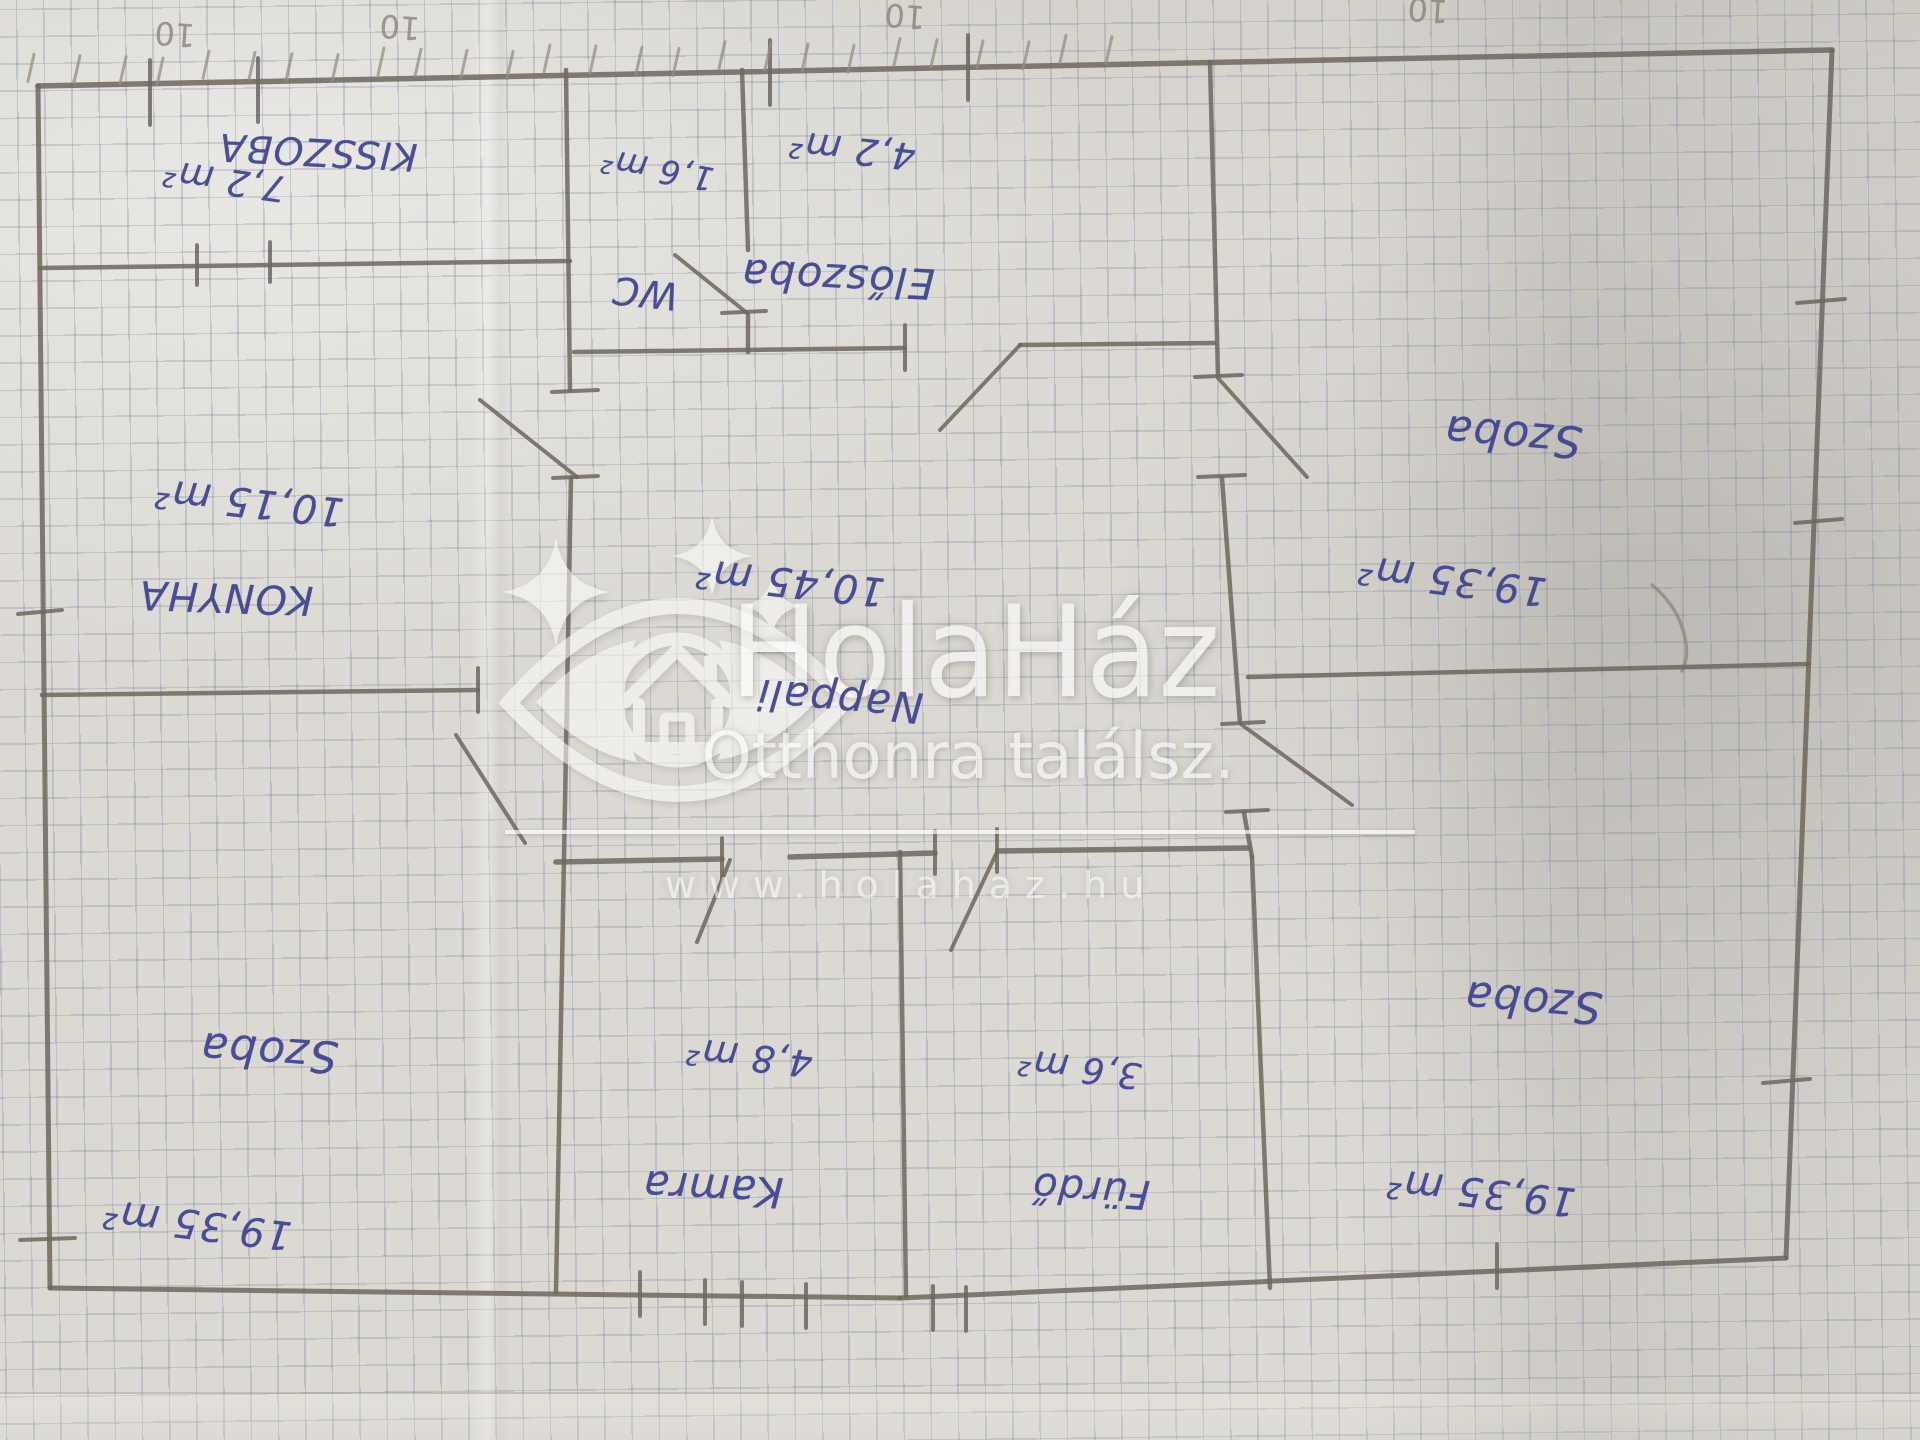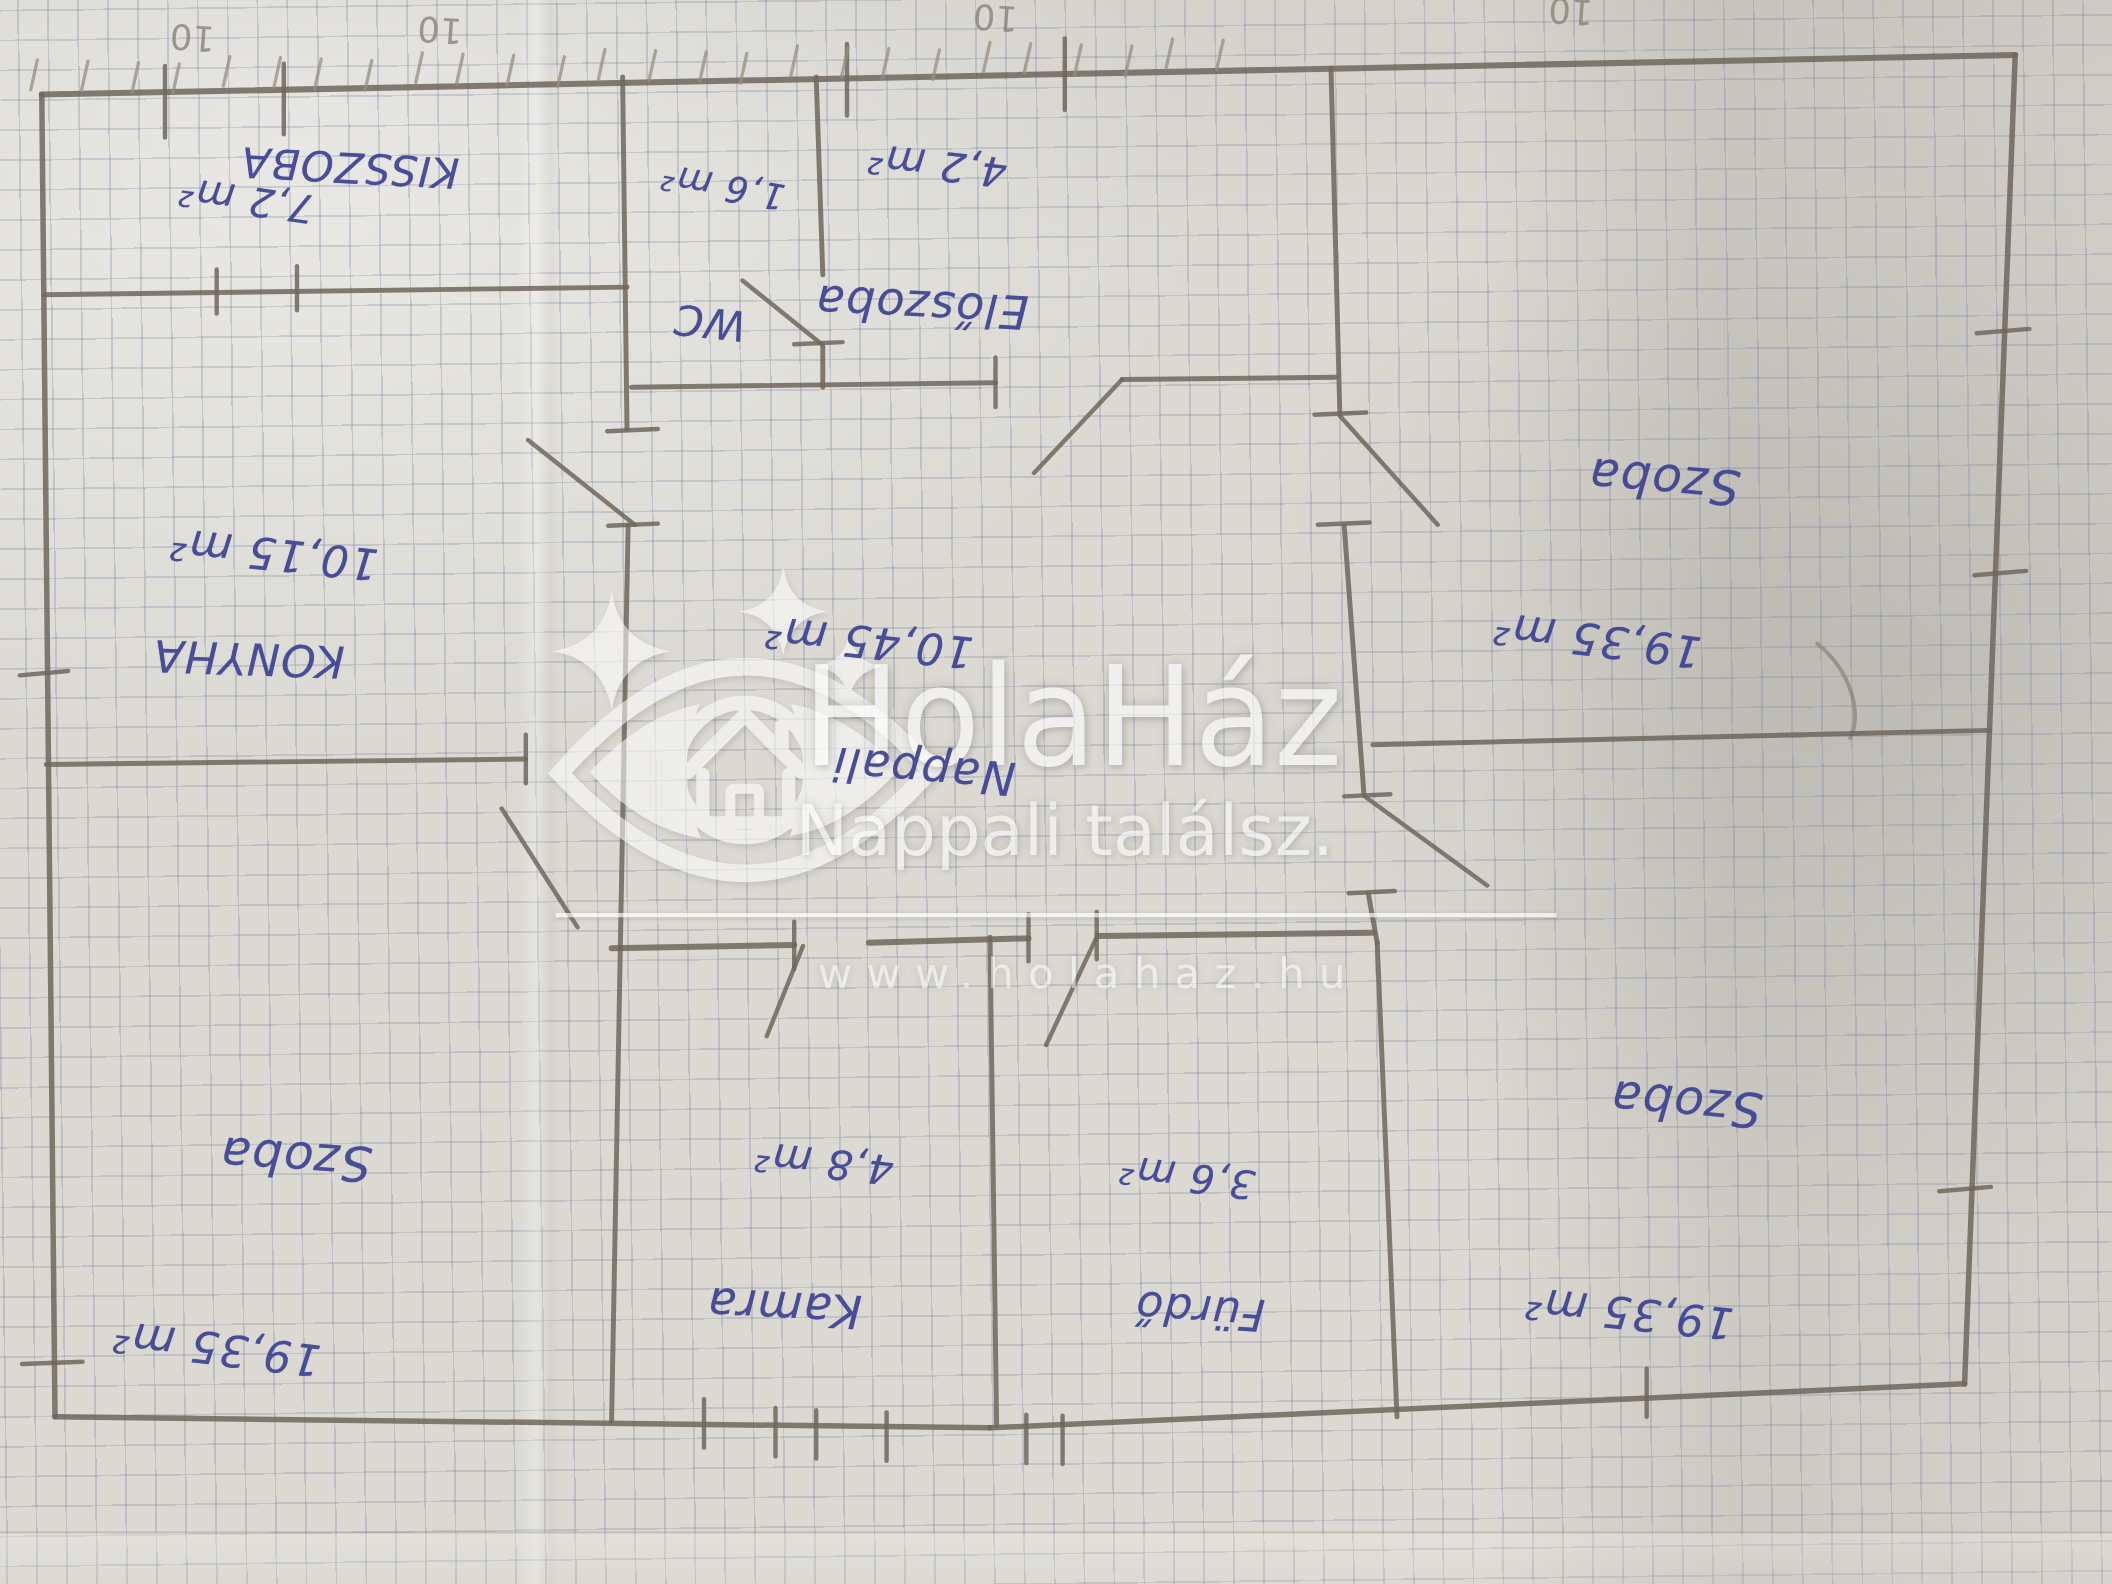--- a/index.html
+++ b/index.html
@@ -160,23 +160,23 @@
         <circle cx="677" cy="700" r="61" fill="none" stroke="#ffffff" stroke-width="13"></circle>
       </g>
       <g fill="none" stroke="#ffffff" stroke-linejoin="round" stroke-linecap="round">
         <rect x="704" y="656" width="13" height="30" fill="#ffffff" stroke="none"></rect>
         <path d="M 625 702 L 677 650 L 729 702" stroke-width="13"></path>
         <path d="M 639 704 L 639 748 L 717 748 L 717 704" stroke-width="12"></path>
         <rect x="664" y="717" width="26" height="31" rx="3" stroke-width="9"></rect>
       </g>
     </svg>
     <div class="wm-text wm-brand center" style="left:975px;top:652px;transform:translate(-50%,-50%) scaleX(.94);">HolaHáz</div>
-    <div class="wm-text wm-tagline center" style="left:968px;top:756px;">Nappali találsz.</div>
+    <div class="wm-text wm-tagline center" style="left:968px;top:756px;">Otthonra találsz.</div>
     <div class="wm-line" style="left:505px;top:830px;width:910px;height:4px;"></div>
-    <div class="wm-text wm-url center" style="left:990px;top:885px;">www.holahaz.hu</div>
+    <div class="wm-text wm-url center" style="left:911px;top:885px;">www.holahaz.hu</div>
   </div>
 
   <div id="labels">
       <div class="ink-label" style="left: 318px; top: 152px; font-size: 38px; transform: translate(-50%, -50%) rotate(183deg);">KISSZOBA</div>
       <div class="ink-label" style="left: 224px; top: 181px; font-size: 36px; transform: translate(-50%, -50%) rotate(188deg);">7,2 m²</div>
       <div class="ink-label" style="left: 645px; top: 293px; font-size: 38px; transform: translate(-50%, -50%) rotate(186deg);">WC</div>
       <div class="ink-label" style="left: 657px; top: 170px; font-size: 33px; transform: translate(-50%, -50%) rotate(190deg);">1,6 m²</div>
       <div class="ink-label" style="left: 838px; top: 279px; font-size: 42px; transform: translate(-50%, -50%) rotate(183deg);">Előszoba</div>
       <div class="ink-label" style="left: 852px; top: 150px; font-size: 37px; transform: translate(-50%, -50%) rotate(186deg);">4,2 m²</div>
       <div class="ink-label" style="left: 1513px; top: 437px; font-size: 44px; transform: translate(-50%, -50%) rotate(185deg);">Szoba</div>

